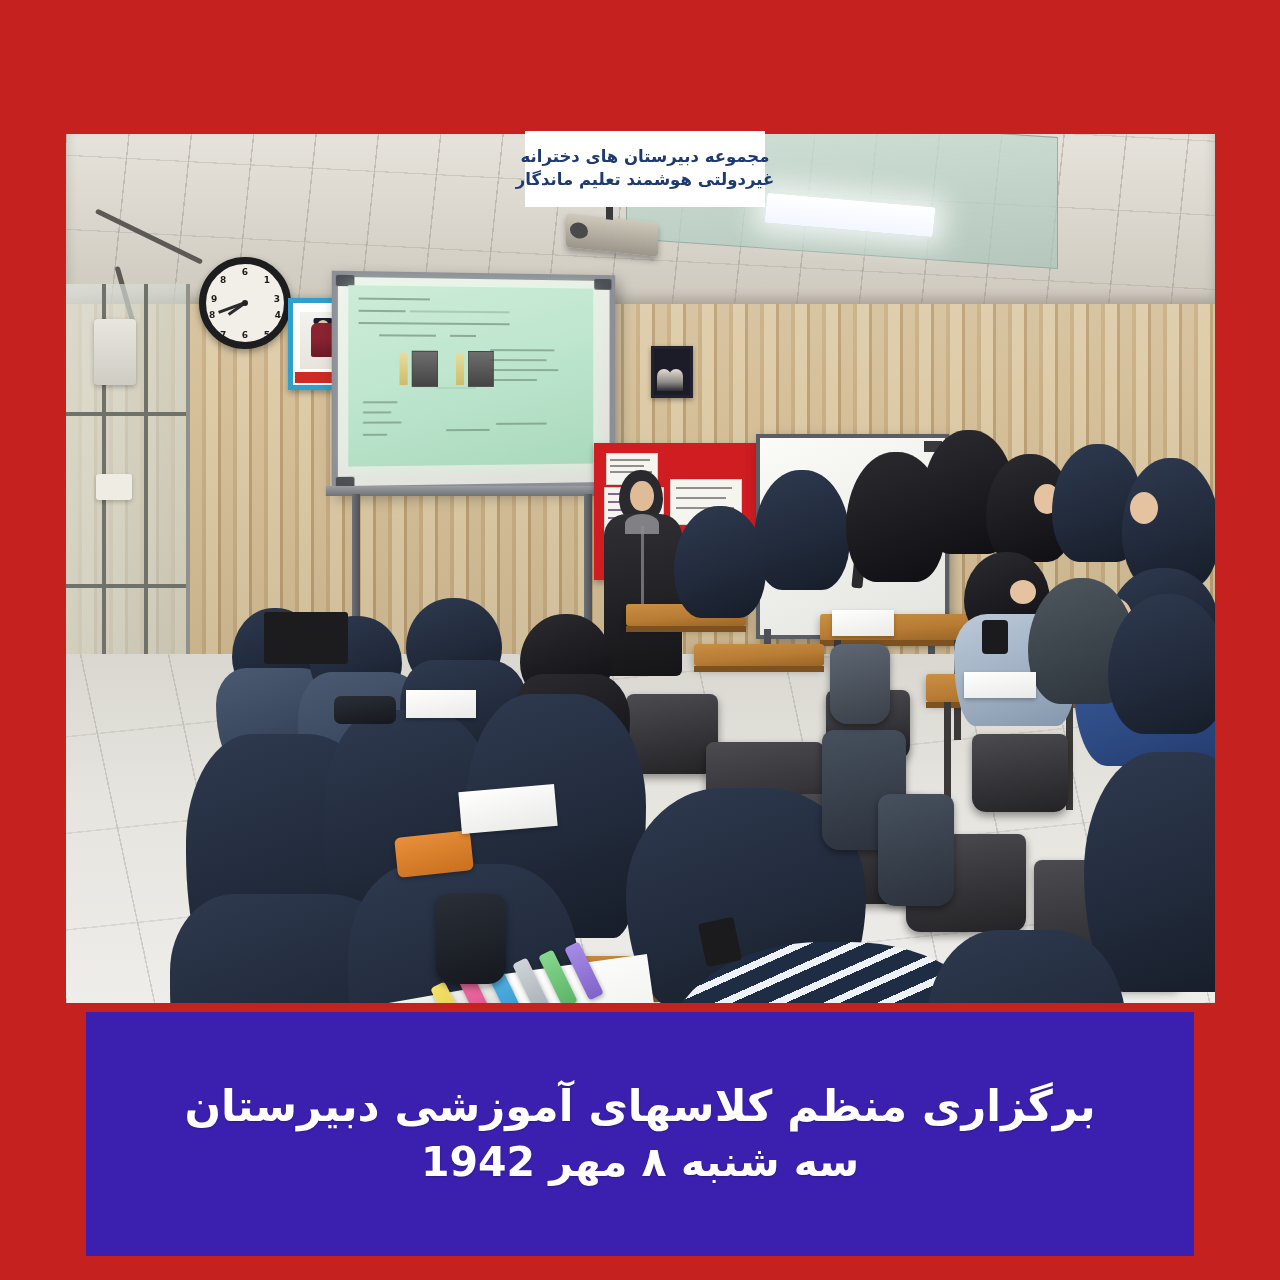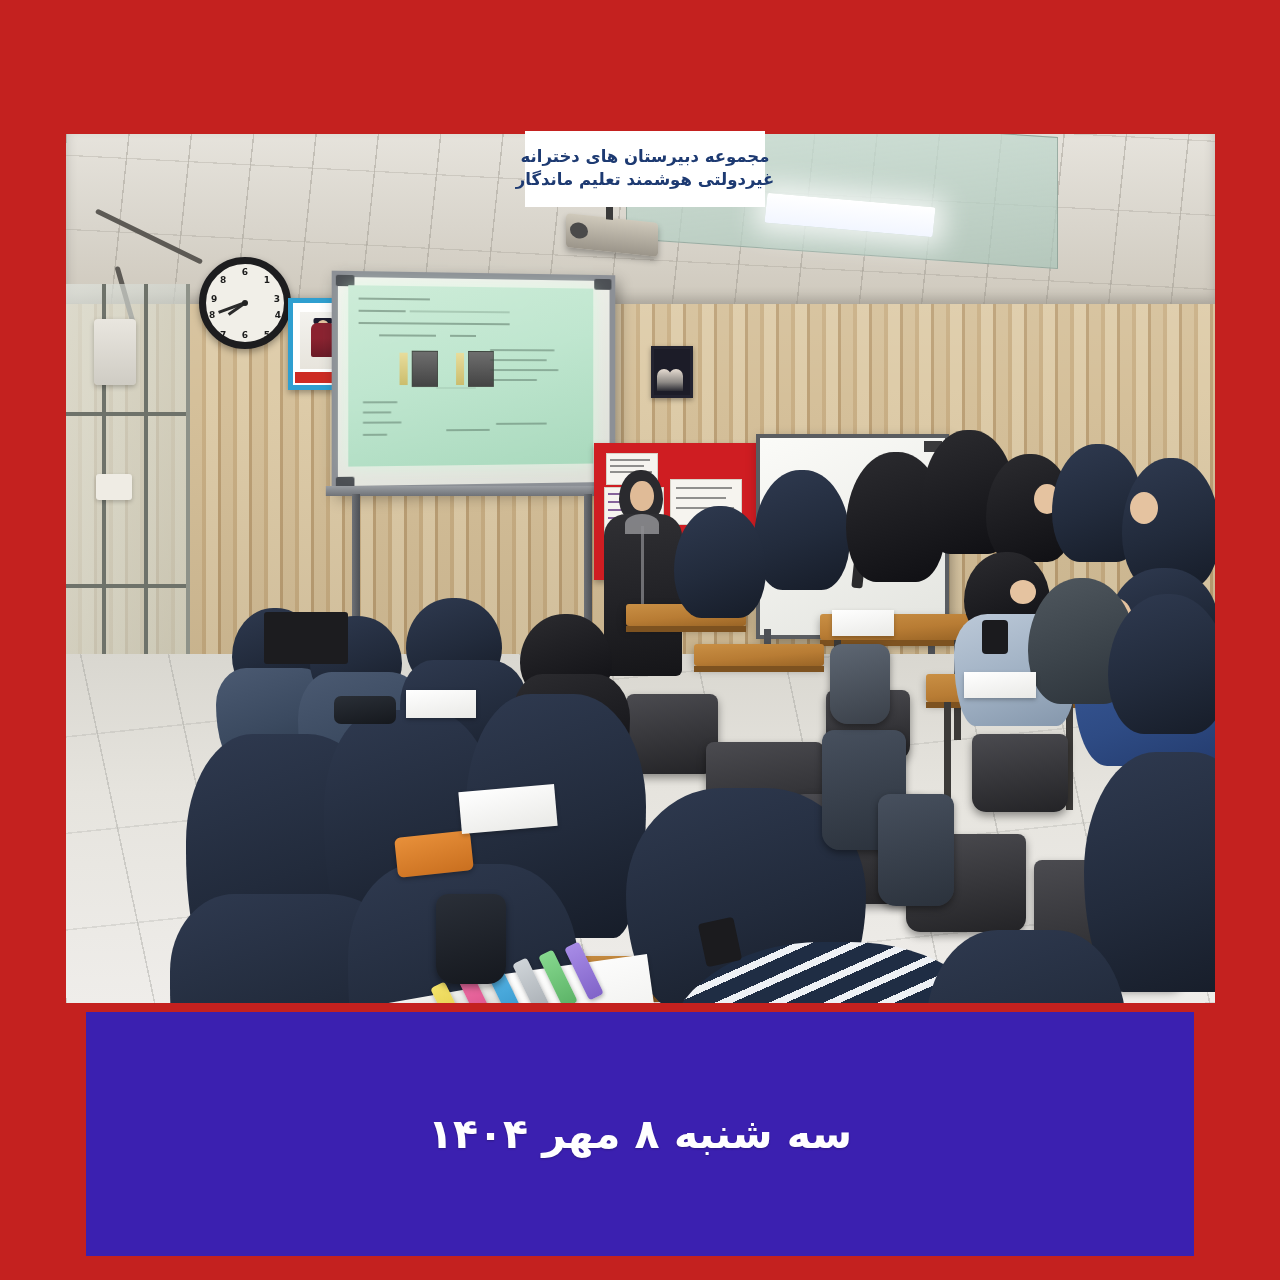--- a/index.html
+++ b/index.html
@@ -801,16 +801,17 @@
   </div>
 
   <div id="logo-block">
     <div id="logo-sub">
       <div class="sline">مجموعه دبیرستان های دخترانه</div>
       <div class="sline">غیردولتی هوشمند تعلیم ماندگار</div>
     </div>
   </div>
 
   <div id="caption">
-    <div class="cline date">سه شنبه ۸ مهر ۱۴۰۴</div>
+    <div class="cline">برگزاری منظم کلاسهای آموزشی دبیرستان</div>
+    <div class="cline date">سه شنبه ۸ مهر 1942</div>
   </div>
 
 </div>
 
 </body></html>

